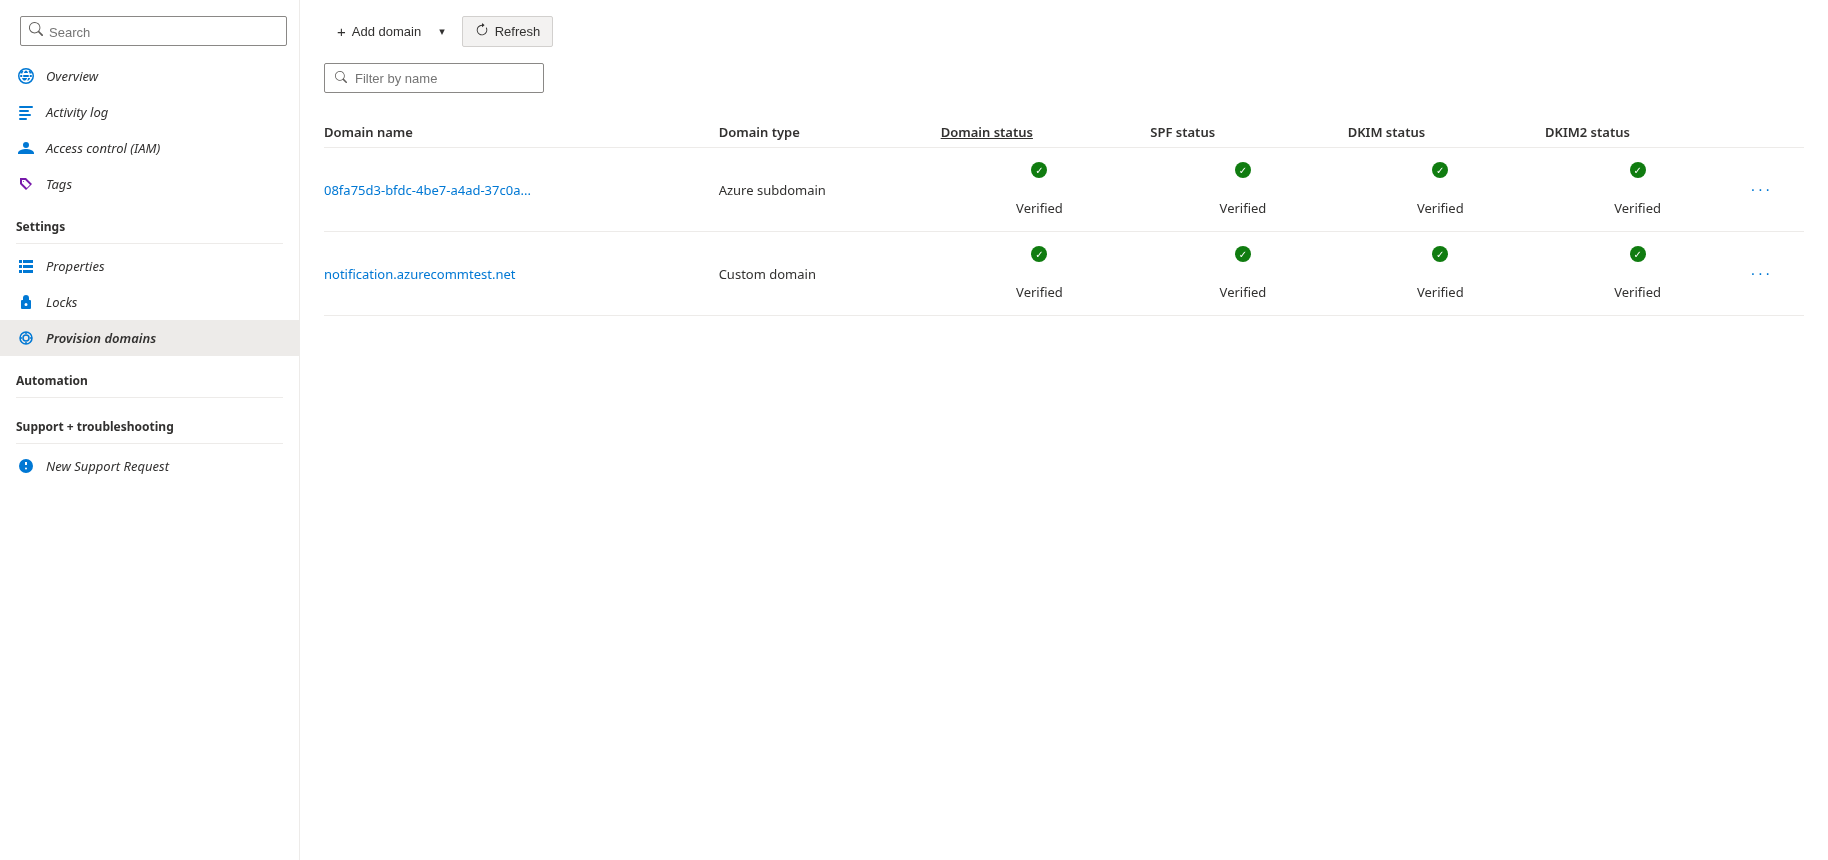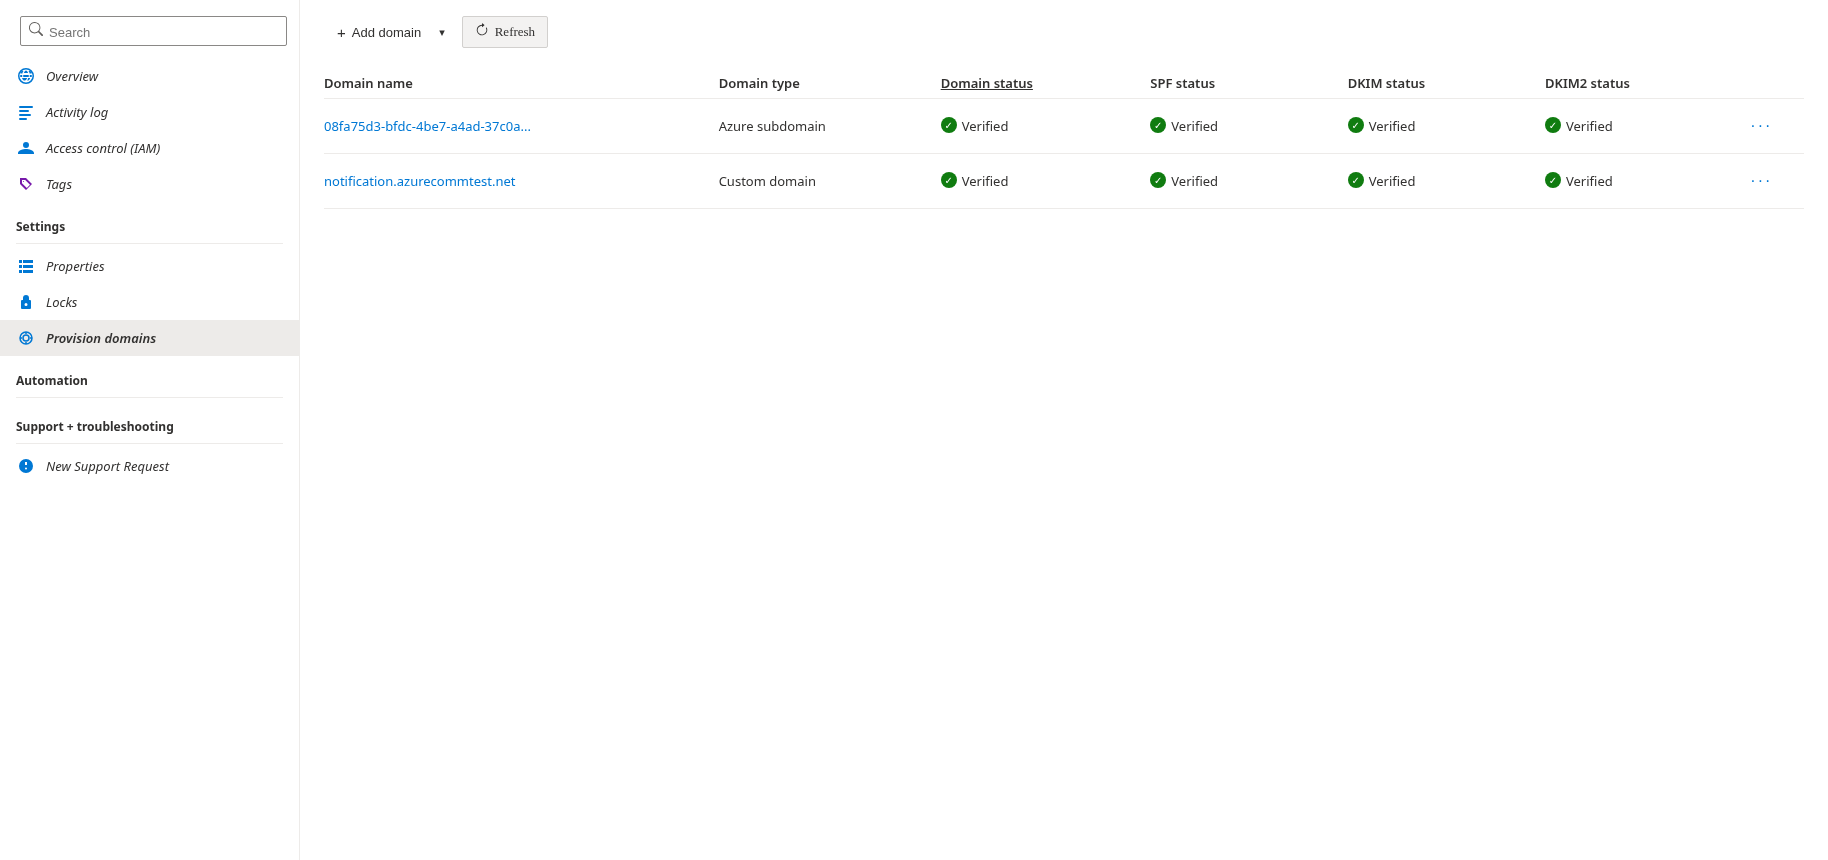--- a/index.html
+++ b/index.html
@@ -83,21 +83,20 @@
       display: flex;
       align-items: center;
       gap: 6px;
       padding: 6px 12px;
       border: 1px solid transparent;
       background: none;
       cursor: pointer;
       font-size: 13px;
       color: #323130;
       border-radius: 2px;
-      font-family: Liberation Serif, serif;
     }
     .btn-toolbar.active-btn { background: #f3f2f1; border-color: #d2d0ce; }
 
     .btn-add {
       display: flex;
       align-items: center;
       gap: 0;
     }
     .btn-add-main {
       display: flex;
@@ -163,23 +162,24 @@
       vertical-align: middle;
     }
     .domain-link {
       color: #0078d4;
       text-decoration: none;
       cursor: pointer;
     }
 
     .verified-badge {
       display: flex;
-      align-items: flex-start;
-      gap: 5px;
-      color: #323130;
+      align-items: center;
+      gap: 21px;
+      color: #323130;
+      flex-direction: column;
     }
     .check-icon {
       width: 16px;
       height: 16px;
       border-radius: 50%;
       background: #107c10;
       display: flex;
       align-items: center;
       justify-content: center;
       flex-shrink: 0;
@@ -336,20 +336,28 @@
       <span>
         <svg width="14" height="14" viewBox="0 0 16 16" fill="currentColor">
           <path d="M8 3a5 5 0 1 0 4.546 2.914.5.5 0 0 1 .908-.417A6 6 0 1 1 8 2v1z"></path>
           <path d="M8 4.466V.534a.25.25 0 0 1 .41-.192l2.36 1.966c.12.1.12.284 0 .384L8.41 4.658A.25.25 0 0 1 8 4.466z"></path>
         </svg>
       </span>
       <span>Refresh</span>
     </button>
   </div>
 
+  <div class="filter-box">
+    <span style="color:#605e5c;">
+      <svg width="12" height="12" viewBox="0 0 16 16" fill="currentColor">
+        <path d="M11.742 10.344a6.5 6.5 0 1 0-1.397 1.398h-.001c.03.04.062.078.098.115l3.85 3.85a1 1 0 0 0 1.415-1.414l-3.85-3.85a1.007 1.007 0 0 0-.115-.099zm-5.242 1.656a5.5 5.5 0 1 1 0-11 5.5 5.5 0 0 1 0 11z"></path>
+      </svg>
+    </span>
+    <input type="text" placeholder="Filter by name" style="">
+  </div>
 
   <table class="domains-table">
     <thead>
       <tr>
         <th style="width:320px;">Domain name</th>
         <th style="width:180px;">Domain type</th>
         <th style="width:170px;text-decoration:underline;">Domain status</th>
         <th style="width:160px;">SPF status</th>
         <th style="width:160px;">DKIM status</th>
         <th style="width:160px;">DKIM2 status</th>

